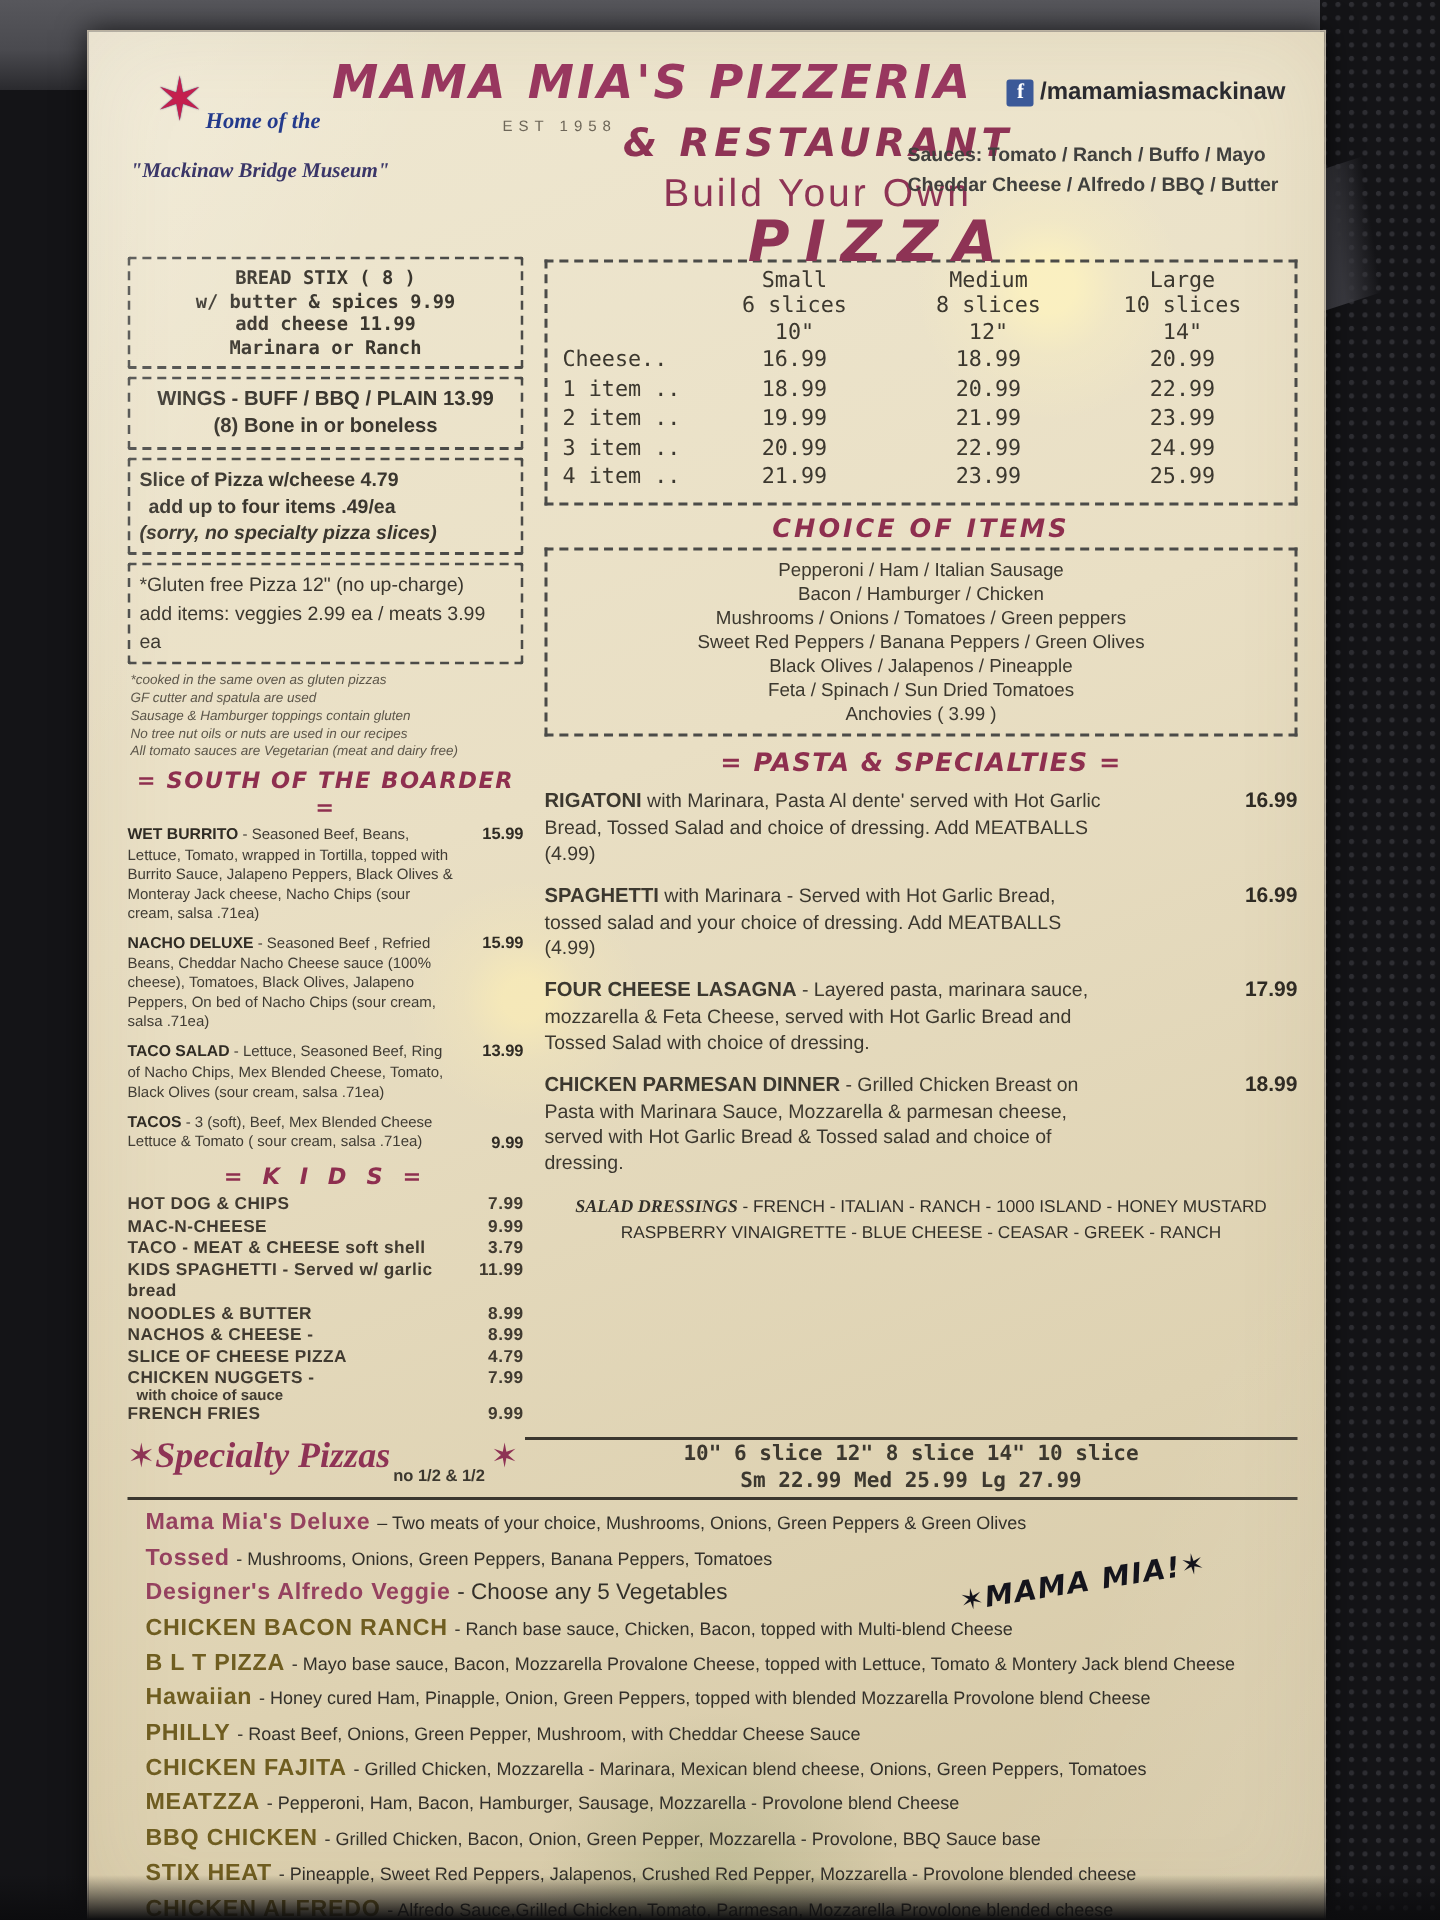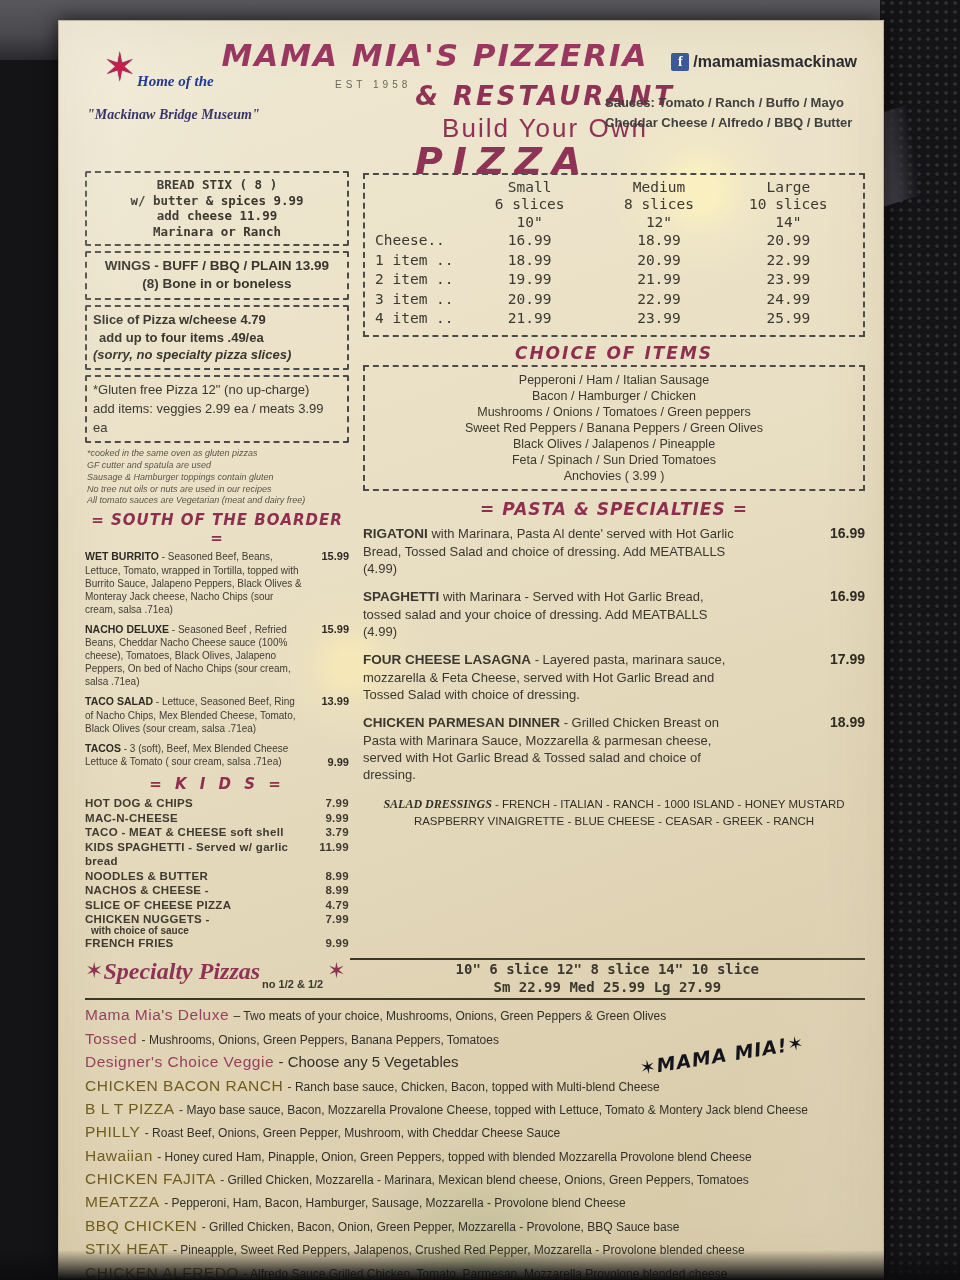--- a/index.html
+++ b/index.html
@@ -51,21 +51,21 @@
     font-style:italic; font-weight:bold; font-size:14px; color:#3a3668; }
   .title1 { position:absolute; left:110px; top:2px; width:480px; text-align:center;
     font-family:"DejaVu Sans",sans-serif; font-weight:bold; font-style:italic;
     font-size:31px; letter-spacing:2px; color:#98375f; }
   .est { position:absolute; left:250px; top:44px; font-size:10px; letter-spacing:4px; color:#6d6658; }
   .title2 { position:absolute; left:170px; top:46px; width:420px; text-align:right;
     font-family:"DejaVu Sans",sans-serif; font-weight:bold; font-style:italic;
     font-size:26px; letter-spacing:3px; color:#8e3355; }
   .byo1 { position:absolute; left:310px; top:78px; width:300px; text-align:center;
     font-family:Liberation Sans, sans-serif; font-size:26px; color:#8e3355; letter-spacing:2px; }
-  .byo2 { position:absolute; left:330px; top:104px; width:260px; text-align:left;
+  .byo2 { position:absolute; left:330px; top:104px; width:260px; text-align:right;
     font-family:"DejaVu Sans",sans-serif; font-weight:bold; font-style:italic;
     font-size:38px; letter-spacing:10px; color:#8e3355; z-index:3; }
   .fb { position:absolute; right:8px; top:18px; font-size:16px; color:#2b2b30; font-weight:bold; display:flex; align-items:center; gap:4px;}
   .fb-badge { display:inline-block; width:18px; height:18px; background:#3b5998; color:#fff;
     font-family:"Liberation Serif",serif; font-weight:bold; text-align:center; line-height:18px; font-size:14px; border-radius:2px;}
   .sauces { position:absolute; right:0px; top:58px; width:260px; font-size:13px; font-weight:bold; color:#40403e; line-height:1.5; }
 
   
   .cols { display:flex; gap:14px; margin-top:24px; }
   .col-l { width:264px; flex:none; }
@@ -115,21 +115,21 @@
   
   .spec-hdr { display:flex; align-items:flex-start; border-bottom:2px solid #3b372f; padding:2px 0 2px; margin-top:6px;}
   .spec-title { font-family:"Liberation Serif",serif; font-style:italic; font-weight:bold;
     font-size:24px; color:#8e3355; white-space:nowrap; }
   .spec-star { color:#8e3355; font-size:22px; font-style:normal; }
   .spec-note { font-size:11px; color:#3c382f; font-weight:bold; align-self:flex-end; padding:0 4px 6px 2px; white-space:nowrap;}
   .spec-sizes { flex:1; border-top:2px solid #3b372f; margin-left:4px; text-align:center;
     font-family:"DejaVu Sans Mono",monospace; font-size:14px; font-weight:bold; color:#3c382f; line-height:1.25; padding-top:1px;}
   .spec-items { position:relative; margin-top:6px; }
   .spit { margin-bottom:4.5px; line-height:1.18; }
-  .spit .nm { font-size:15.5px; font-weight:normal; letter-spacing:.5px; }
+  .spit .nm { font-size:15.5px; font-weight:bold; letter-spacing:.5px;margin-left:12px; }
   .spit .ds { font-size:12px; color:#33302a; }
   .hand-note { position:absolute; right:60px; top:38px; transform:rotate(-9deg);
     font-family:"DejaVu Sans",sans-serif; font-weight:bold; font-style:italic;
     font-size:19px; color:#14141c; letter-spacing:1px; }
 </style>
 </head>
 <body>
 
 <div class="seat-top"></div>
 <div class="seat-right"></div>
@@ -350,25 +350,25 @@
       <div>10" 6 slice   12"   8 slice    14" 10 slice</div>
       <div>Sm 22.99    Med  25.99     Lg  27.99</div>
     </div>
   </div>
 
   <div class="spec-items">
     <div class="hand-note">✶MAMA MIA!✶</div>
 
     <div class="spit"><span class="nm maroon">Mama Mia's Deluxe</span> <span class="ds">–  Two meats of your choice, Mushrooms, Onions, Green Peppers &amp; Green Olives</span></div>
     <div class="spit"><span class="nm maroon">Tossed</span> <span class="ds">-    Mushrooms, Onions, Green Peppers, Banana Peppers, Tomatoes</span></div>
-    <div class="spit"><span class="nm maroon">Designer's Choice Veggie</span> <span class="ds" style="font-size:15px;">-      Choose any 5 Vegetables</span></div>
+    <div class="spit"><span class="nm maroon">Designer's Alfredo Veggie</span> <span class="ds" style="font-size:15px;">-      Choose any 5 Vegetables</span></div>
     <div class="spit"><span class="nm olive">CHICKEN BACON RANCH</span> <span class="ds">-   Ranch base sauce, Chicken, Bacon, topped with Multi-blend Cheese</span></div>
     <div class="spit"><span class="nm olive">B L T  PIZZA</span> <span class="ds">-  Mayo base sauce, Bacon, Mozzarella Provalone Cheese, topped with Lettuce,  Tomato  &amp; Montery Jack blend Cheese</span></div>
+    <div class="spit"><span class="nm olive">Hawaiian</span> <span class="ds">-   Honey cured Ham, Pinapple, Onion, Green Peppers, topped with blended Mozzarella Provolone blend Cheese</span></div>
     <div class="spit"><span class="nm olive">PHILLY</span> <span class="ds">-   Roast Beef, Onions, Green Pepper, Mushroom, with Cheddar Cheese Sauce</span></div>
-    <div class="spit"><span class="nm olive">Hawaiian</span> <span class="ds">-   Honey cured Ham, Pinapple, Onion, Green Peppers, topped with blended Mozzarella Provolone blend Cheese</span></div>
     <div class="spit"><span class="nm olive">CHICKEN FAJITA</span> <span class="ds">-   Grilled Chicken, Mozzarella - Marinara, Mexican blend cheese, Onions, Green Peppers, Tomatoes</span></div>
     <div class="spit"><span class="nm olive">MEATZZA</span> <span class="ds">-     Pepperoni, Ham, Bacon, Hamburger, Sausage, Mozzarella - Provolone blend Cheese</span></div>
     <div class="spit"><span class="nm olive">BBQ CHICKEN</span> <span class="ds">-    Grilled Chicken, Bacon, Onion, Green Pepper, Mozzarella - Provolone, BBQ Sauce base</span></div>
     <div class="spit"><span class="nm olive">STIX HEAT</span> <span class="ds">-   Pineapple, Sweet Red Peppers, Jalapenos, Crushed Red Pepper, Mozzarella - Provolone blended cheese</span></div>
     <div class="spit"><span class="nm olive">CHICKEN ALFREDO</span> <span class="ds">- Alfredo Sauce,Grilled Chicken, Tomato, Parmesan, Mozzarella Provolone blended cheese</span></div>
 
   </div>
 
 </div>
 

